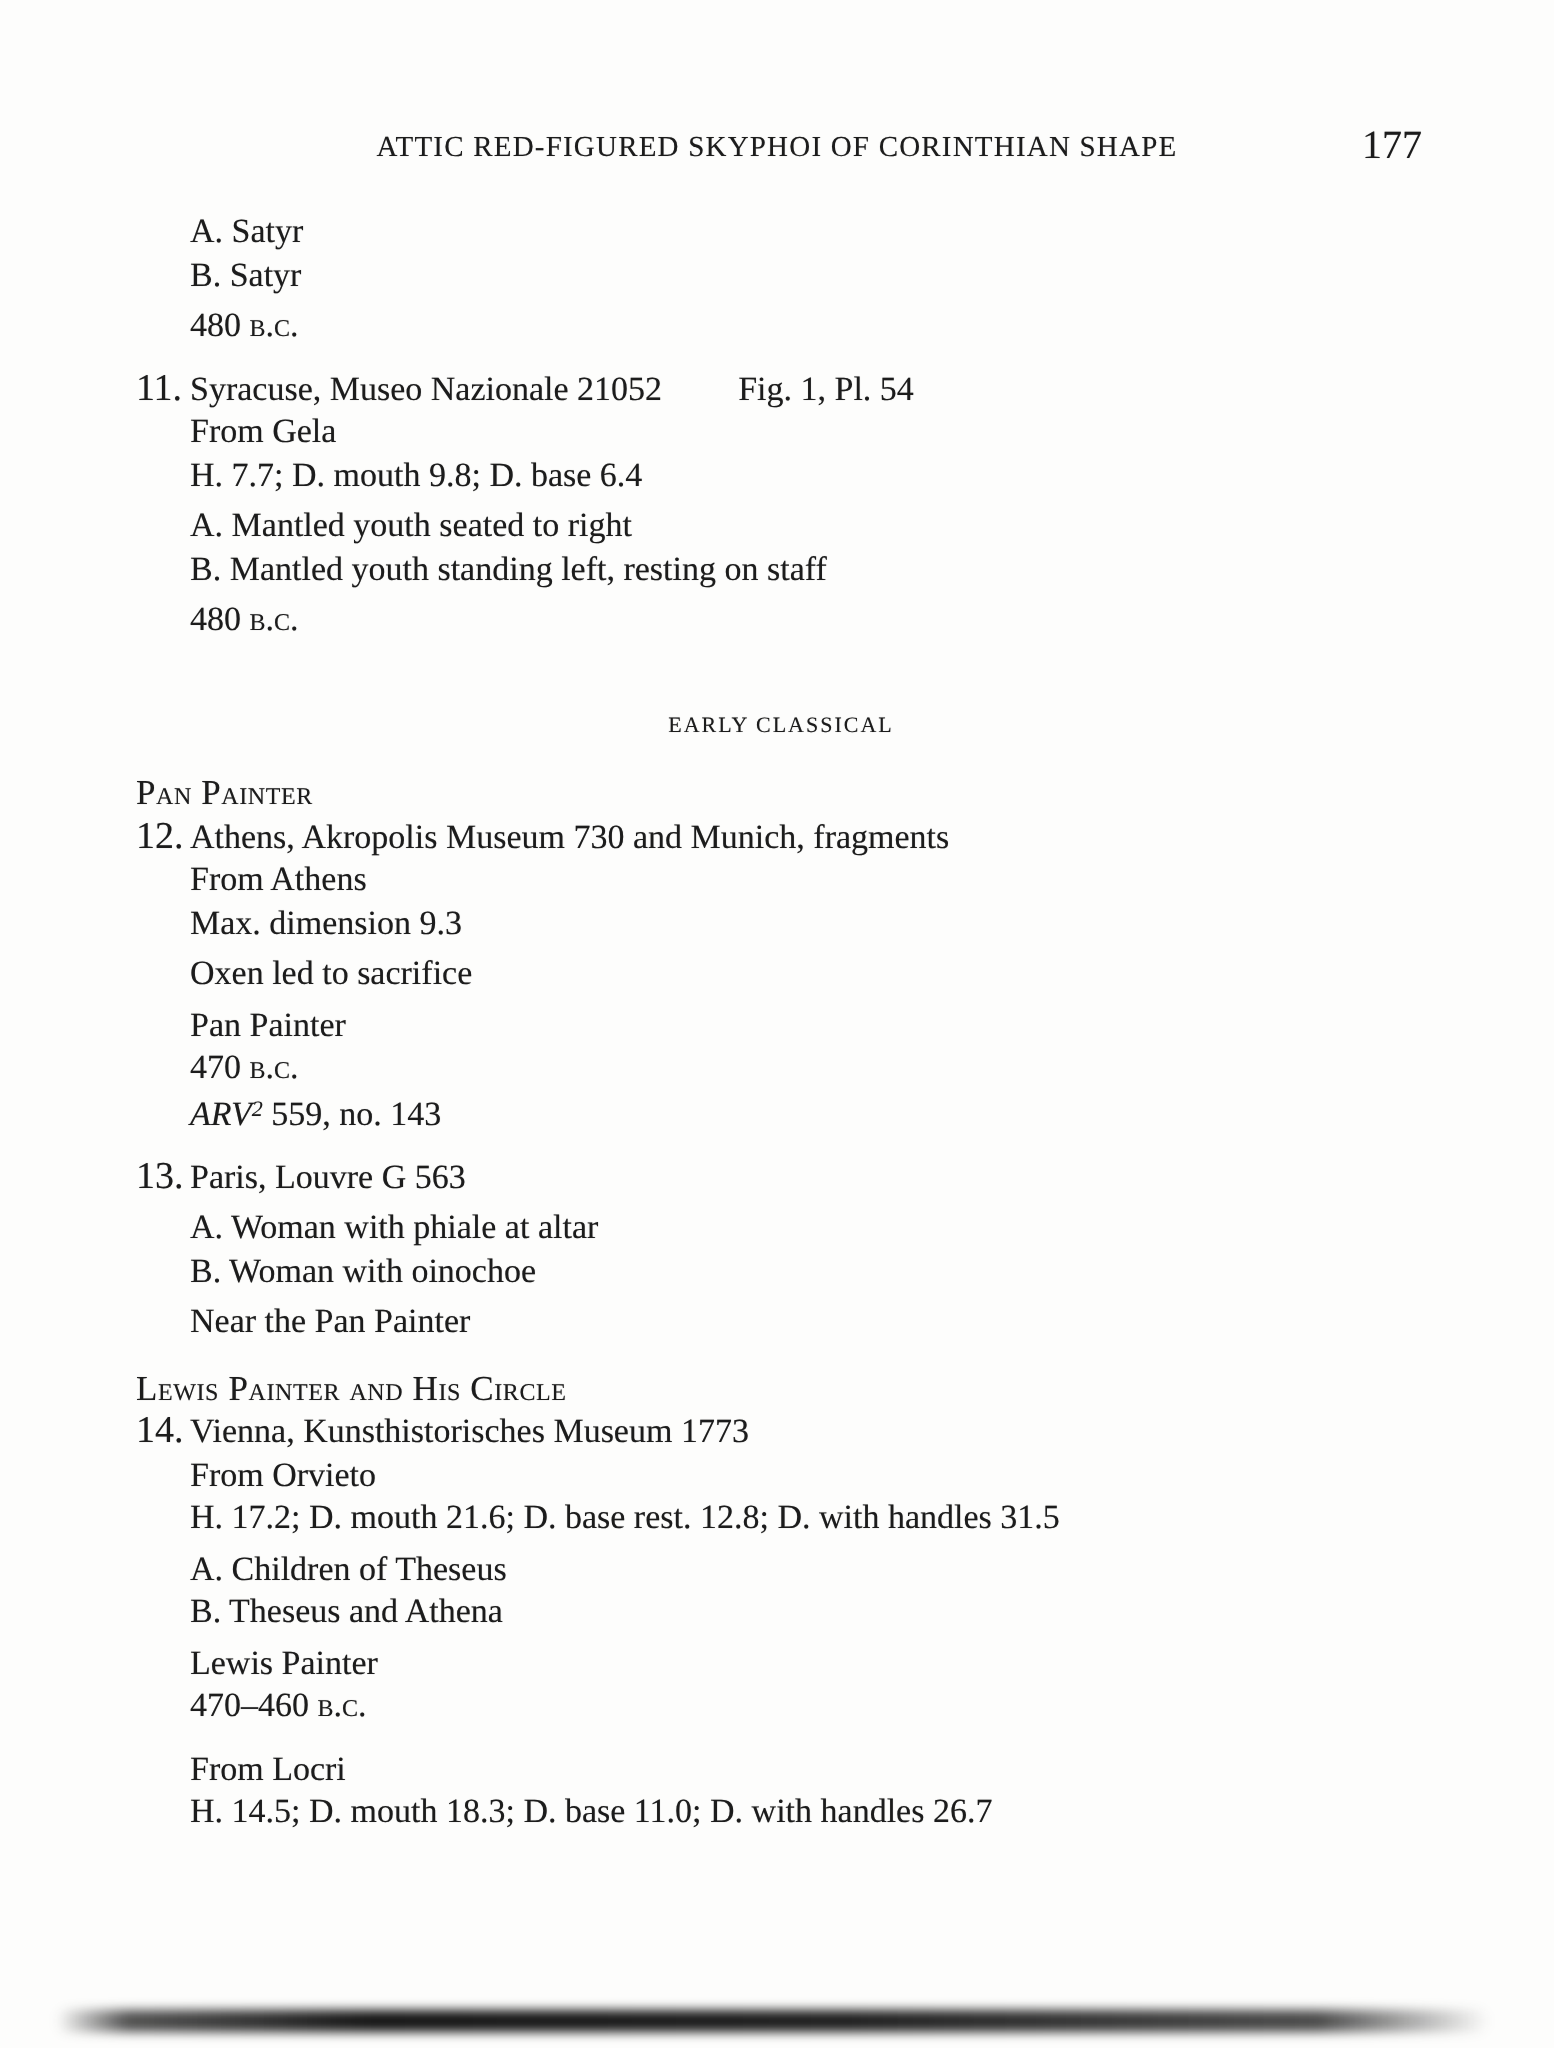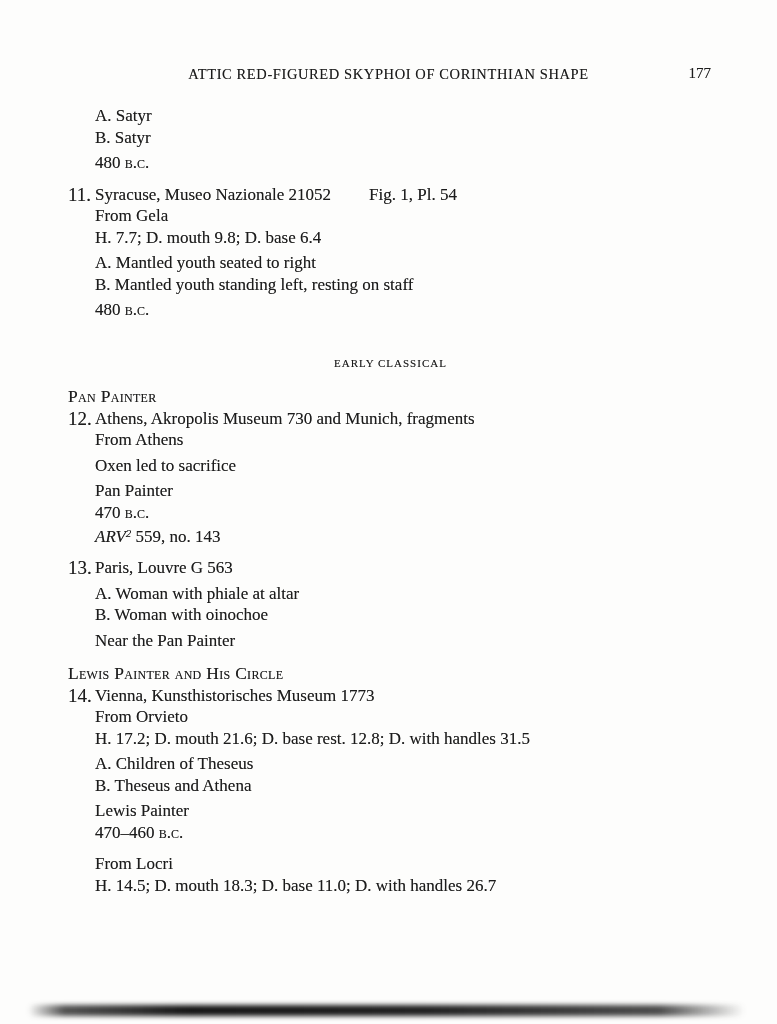--- a/index.html
+++ b/index.html
@@ -4,21 +4,21 @@
 <style>
   html,body{margin:0;padding:0;background:#ffffff;}
   .page{
     width:777px;height:1024px;position:relative;overflow:hidden;
     background:#fdfdfc;color:#1c1c1c;
     font-family:"Liberation Serif",serif;
     text-shadow:0 0 .4px rgba(20,20,20,.45);
   }
   .header{position:relative;padding-top:65px;text-align:center;}
   .header-title{font-size:14.5px;letter-spacing:.6px;line-height:16px;}
-  .page-num{position:absolute;right:66px;top:65px;font-size:15px;line-height:16px;margin-left:20px;}
+  .page-num{position:absolute;right:66px;top:65px;font-size:20px;line-height:16px;margin-left:20px;}
   .content{padding-left:68px;padding-right:36px;margin-top:22px;}
   .line{font-size:17px;line-height:21.5px;white-space:nowrap;}
   .group{margin-top:0;}
   .group.gap{margin-top:4px;}
   .entry{position:relative;padding-left:27px;margin-top:10px;}
   .entry.cont{margin-top:0;}
   .entry-num{position:absolute;left:0;top:0;font-size:19px;line-height:21.5px;}
   .fig{margin-left:38px;}
   .section-heading{
     margin-left:-68px;margin-right:-40px;text-align:center;
@@ -71,20 +71,21 @@
         <div class="group gap">
           <div class="line"><span>480 </span><span class="s-sc">b.c.</span></div>
         </div>
       </div>
       <div class="section-heading">EARLY CLASSICAL</div>
       <div class="painter-heading">Pan Painter</div>
       <div class="entry" style="margin-top: 0px;">
         <div class="group">
           <div class="line"><span class="entry-num">12.</span><span>Athens, Akropolis Museum 730 and Munich, fragments</span></div>
           <div class="line"><span>From Athens</span></div>
+          <div class="line"><span>Max. dimension 9.3</span></div>
         </div>
         <div class="group gap">
           <div class="line"><span>Oxen led to sacrifice</span></div>
         </div>
         <div class="group gap">
           <div class="line"><span>Pan Painter</span></div>
           <div class="line"><span>470 </span><span class="s-sc">b.c.</span></div>
           <div class="line"><span class="s-it">ARV</span><span class="s-sup">2</span><span> 559, no. 143</span></div>
         </div>
       </div>

